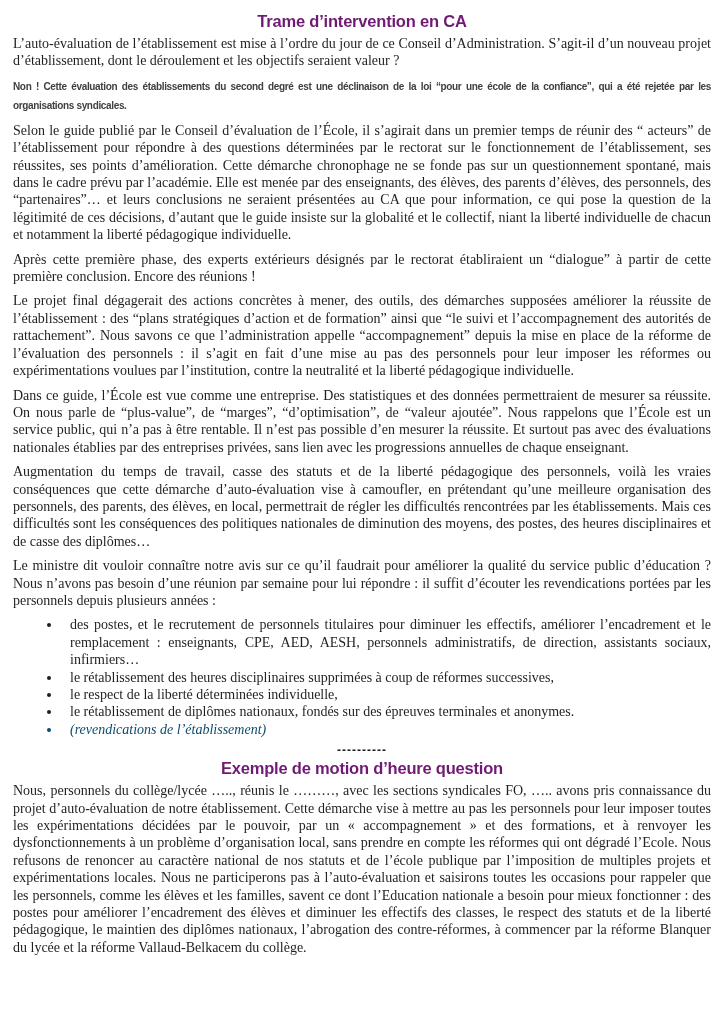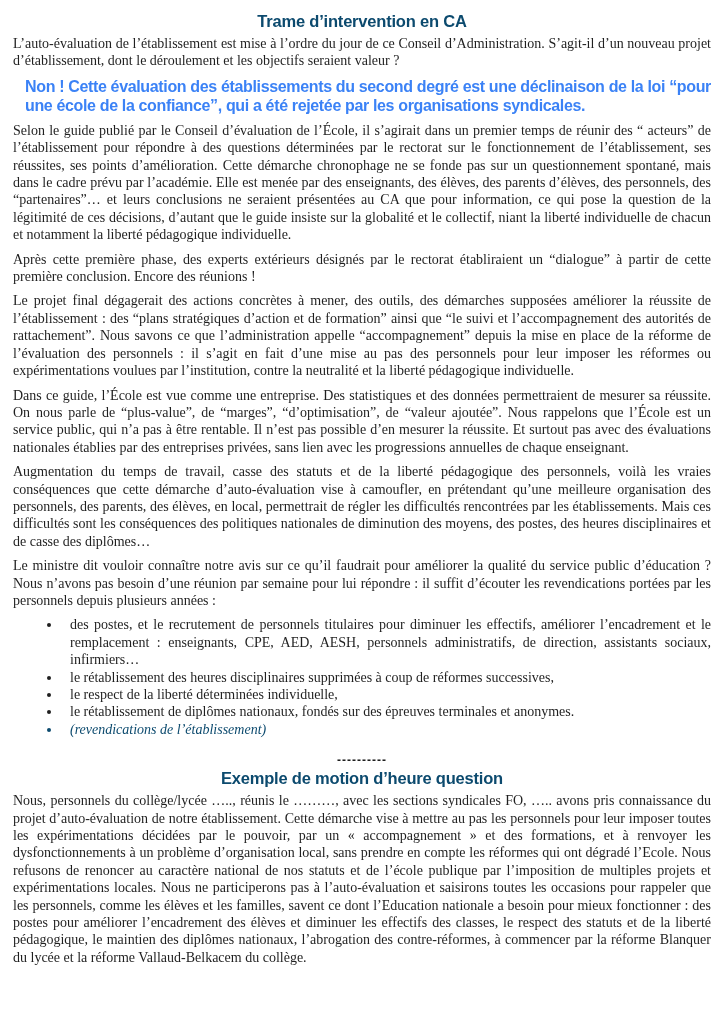--- a/index.html
+++ b/index.html
@@ -14,43 +14,43 @@
     padding: 11px 13px 0 13px;
     overflow: hidden;
     font-family: "Liberation Serif", serif;
     color: #1f1f1f;
   }
   .doc-title {
     font-family: "Liberation Sans", sans-serif;
     font-weight: bold;
     font-size: 16.5px;
     line-height: 20px;
-    color: #0c4a6e;
+    color: #701a75;
     text-align: center;
     margin: 0 0 4px 0;
     letter-spacing: -0.2px;
   }
   p.body-par {
     font-size: 14px;
     line-height: 17.4px;
     text-align: justify;
     margin: 0 0 7px 0;
   }
   p.emphasis-par {
     font-family: "Liberation Sans", sans-serif;
     font-weight: bold;
-    font-size: 16px;
+    font-size: 10px;
     line-height: 19px;
     letter-spacing: -0.35px;
-    color: #3b82f6;
+    color: #404040;
     text-align: justify;
-    margin: 0 0 7px 12px;
+    margin: 0 0 7px 0;
   }
   ul.demands-list {
-    margin: 0 0 16px 0;
+    margin: 0 0 6px 0;
     padding-left: 49px;
   }
   ul.demands-list li {
     font-size: 14px;
     line-height: 17.4px;
     text-align: justify;
     padding-left: 8px;
   }
   ul.demands-list li.note-item {
     color: #0c4a6e;

